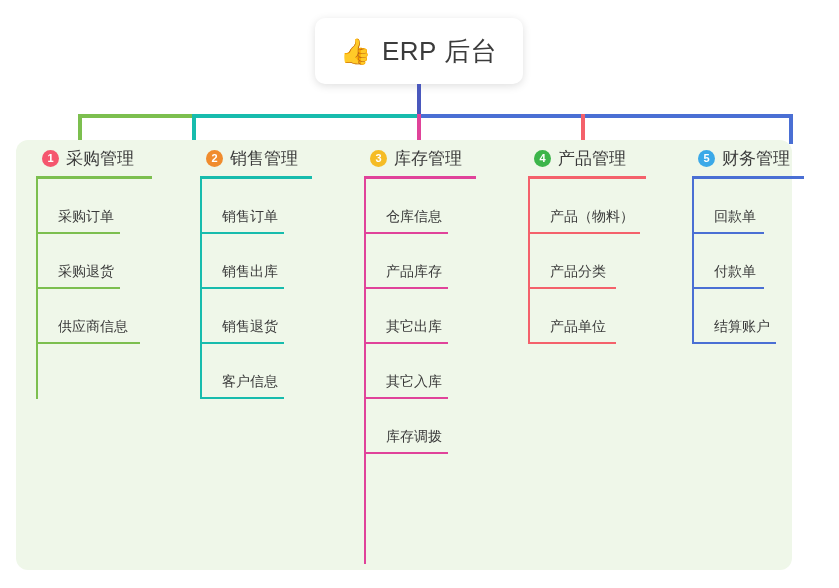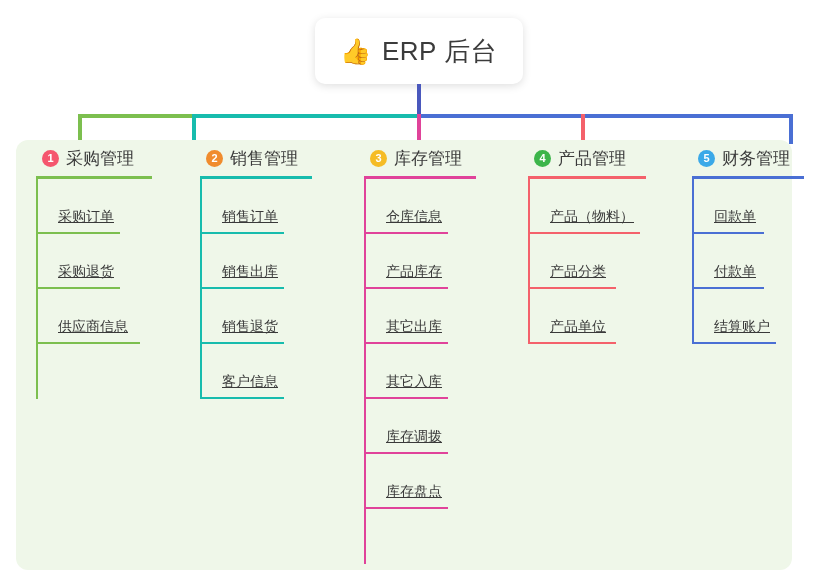--- a/index.html
+++ b/index.html
@@ -130,21 +130,20 @@
     height: 55px;
     box-sizing: border-box;
   }
   .item-label {
     position: absolute;
     left: 22px;
     bottom: 8px;
     font-size: 14px;
     color: #3a3a3a;
     white-space: nowrap;
-    text-decoration: underline;
   }
   .item-rule {
     position: absolute;
     left: 0;
     bottom: 0;
     height: 2px;
   }
 </style>
 </head>
 <body>
@@ -241,24 +240,20 @@
             <div class="item-rule" style="background: rgb(224, 67, 154); width: 84px;"></div>
           </div>
           <div class="item">
             <span class="item-label">其它入库</span>
             <div class="item-rule" style="background: rgb(224, 67, 154); width: 84px;"></div>
           </div>
           <div class="item">
             <span class="item-label">库存调拨</span>
             <div class="item-rule" style="background: rgb(224, 67, 154); width: 84px;"></div>
           </div>
-          <div class="item">
-            <span class="item-label">库存盘点</span>
-            <div class="item-rule" style="background: rgb(224, 67, 154); width: 84px;"></div>
-          </div>
         </div>
       </div>
       <div class="col" style="left: 528px; width: 118px;">
         <div class="col-head">
           <span class="badge" style="background: rgb(60, 181, 74);">4</span>
           <span class="col-title">产品管理</span>
         </div>
         <div class="col-rule" style="background: rgb(244, 97, 107); width: 118px;"></div>
         <div class="col-body">
           <div class="spine" style="background: rgb(244, 97, 107); height: 165px;"></div>

